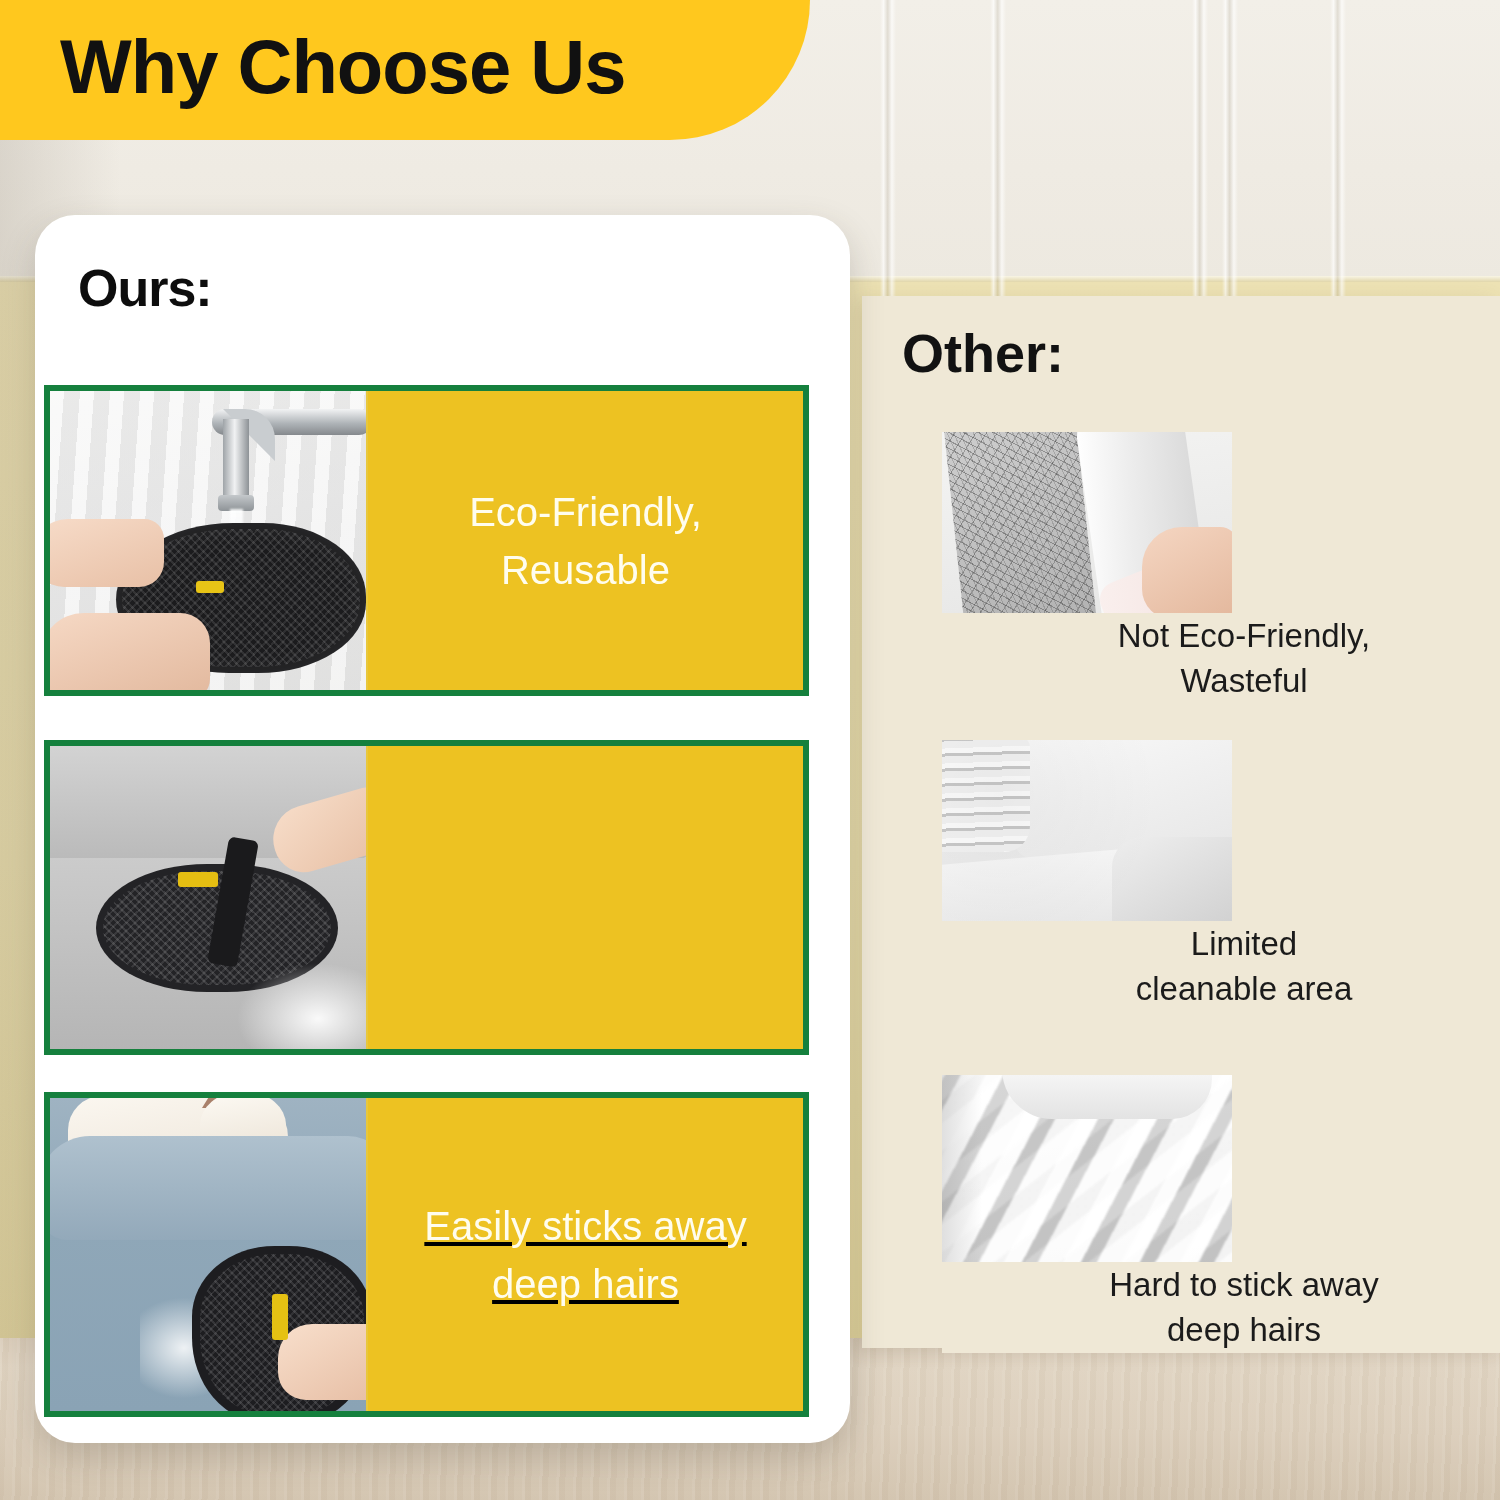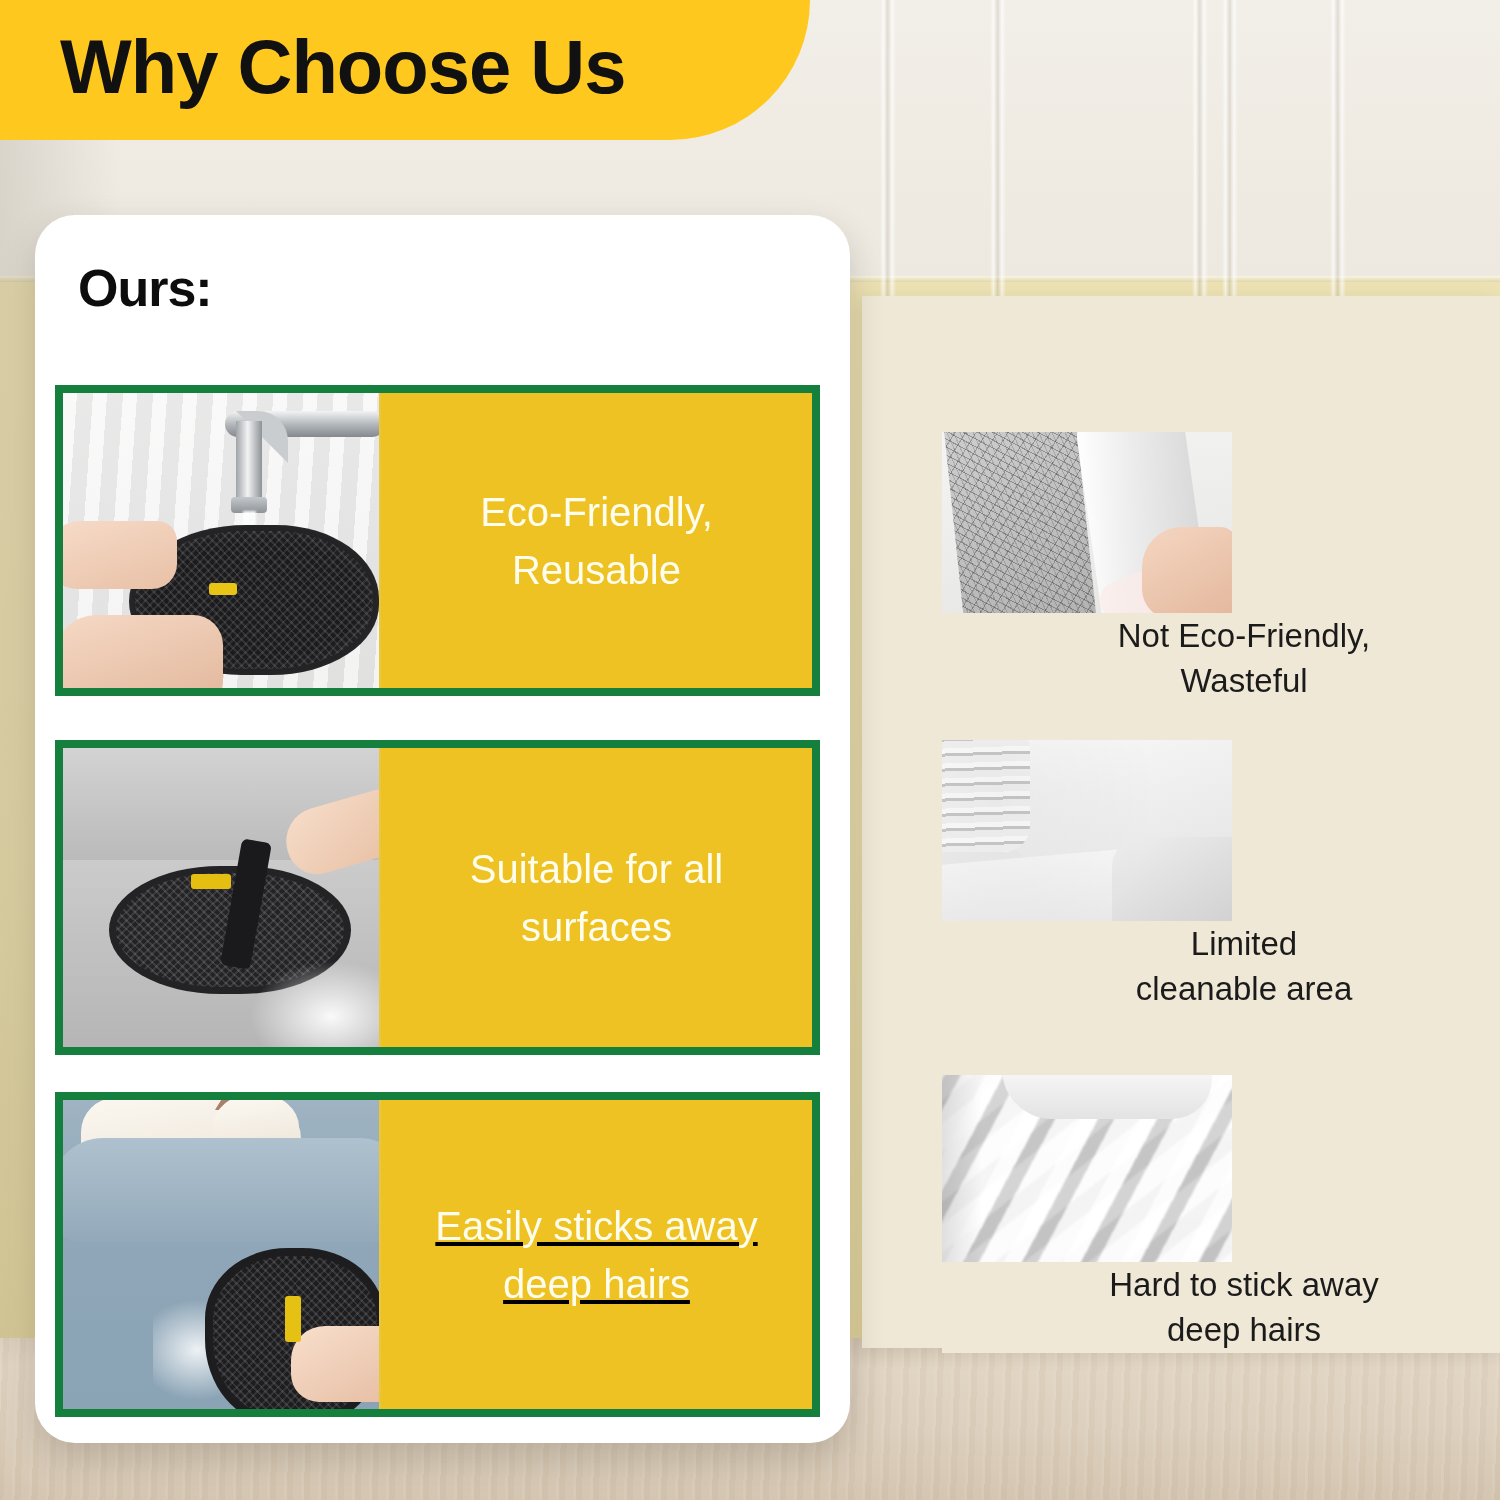--- a/index.html
+++ b/index.html
@@ -89,23 +89,23 @@
     width: 815px; height: 1228px;
     background: #FFFFFF; border-radius: 40px;
     box-shadow: 0 14px 34px rgba(70,60,45,.22);
     overflow: hidden;
   }
   .ours-title {
     position: absolute; left: 78px; top: 258px;
     font-size: 52px; font-weight: bold; color: #0d0d0d; letter-spacing: -1px;
   }
   .ours-row {
-    position: absolute; left: 55px; width: 765px; height: 311px;
+    position: absolute; left: 44px; width: 765px; height: 311px;
     display: flex; background: #EDC222;
-    border: 8px solid #15803d;
+    border: 6px solid #15803d;
   }
   .ours-row.r1 { top: 385px; }
   .ours-row.r2 { top: 740px; height: 315px; }
   .ours-row.r3 { top: 1092px; height: 325px; text-decoration: underline; }
   .ours-thumb { width: 318px; height: 100%; overflow: hidden; position: relative; border-right: 2px solid #E8C73C; }
   .ours-caption {
     flex: 1; display: flex; align-items: center; justify-content: center;
     text-align: center; font-size: 40px; color: #FFFDEE; line-height: 1.45;
     padding: 0 16px;
   }
@@ -338,20 +338,21 @@
   <div class="wall-mid"></div>
   <div class="molding" style="left:880px"></div>
   <div class="molding" style="left:990px"></div>
   <div class="molding" style="left:1192px"></div>
   <div class="molding" style="left:1222px"></div>
   <div class="molding" style="left:1330px"></div>
   <div class="shade-left"></div>
   <div class="floor"></div>
 
   <div class="other-panel"></div>
+  <div class="other-title">Other:</div>
 
   <div class="other-row r1">
     <div class="other-thumb">
       <div class="ph sc-roller">
         <div class="sheet"></div>
           <div class="roll"></div>
         <div class="handle"></div>
           <div class="thumb2"></div>
       </div>
     </div>
@@ -410,21 +411,20 @@
       <div class="ph sc-sofa">
         <div class="back"></div>
           <div class="seat"></div>
         <div class="mitt"></div>
           <div class="strap"></div>
           <div class="tab"></div>
         <div class="arm"></div>
           <div class="fur"></div>
       </div>
     </div>
-    <div class="ours-caption">Suitable for all<br>surfaces</div>
   </div>
 
   <div class="ours-row r3">
     <div class="ours-thumb">
       <div class="ph sc-cat">
         <div class="cat-body"></div>
           <div class="cat-ear"></div>
           <div class="cat-head"></div>
         <div class="cat-paw"></div>
           <div class="pillow"></div>

